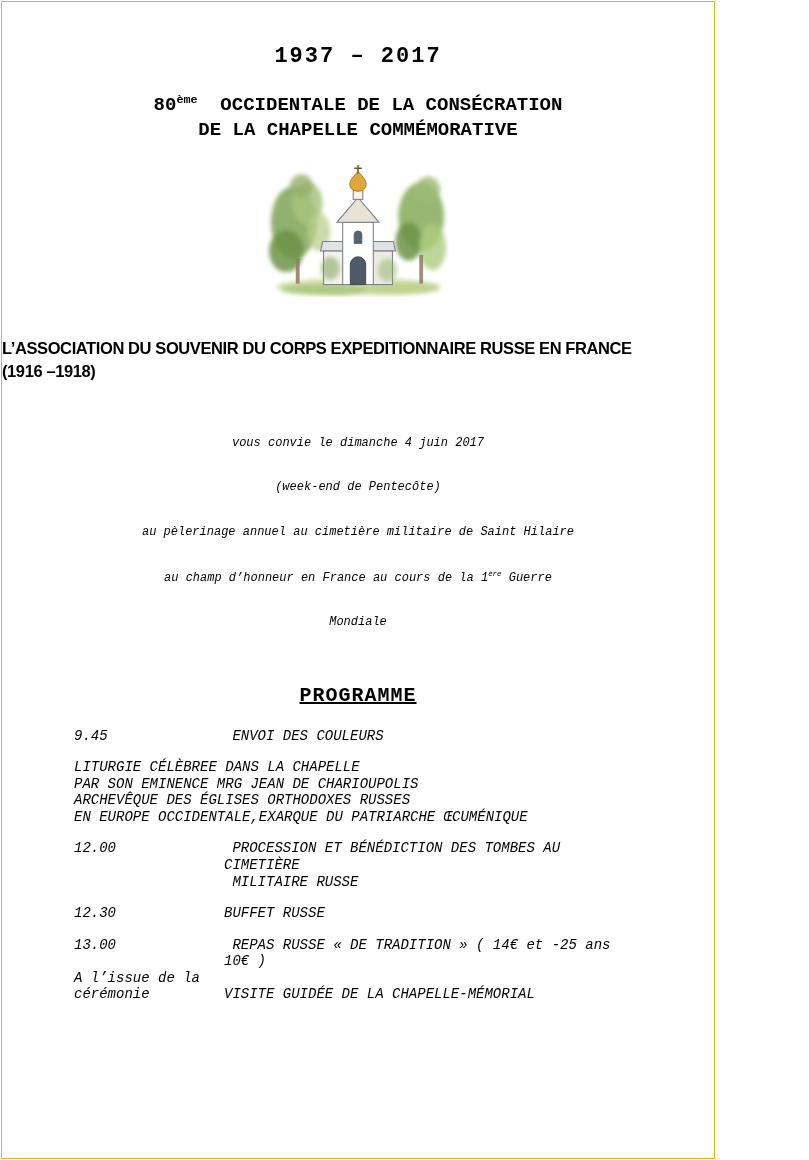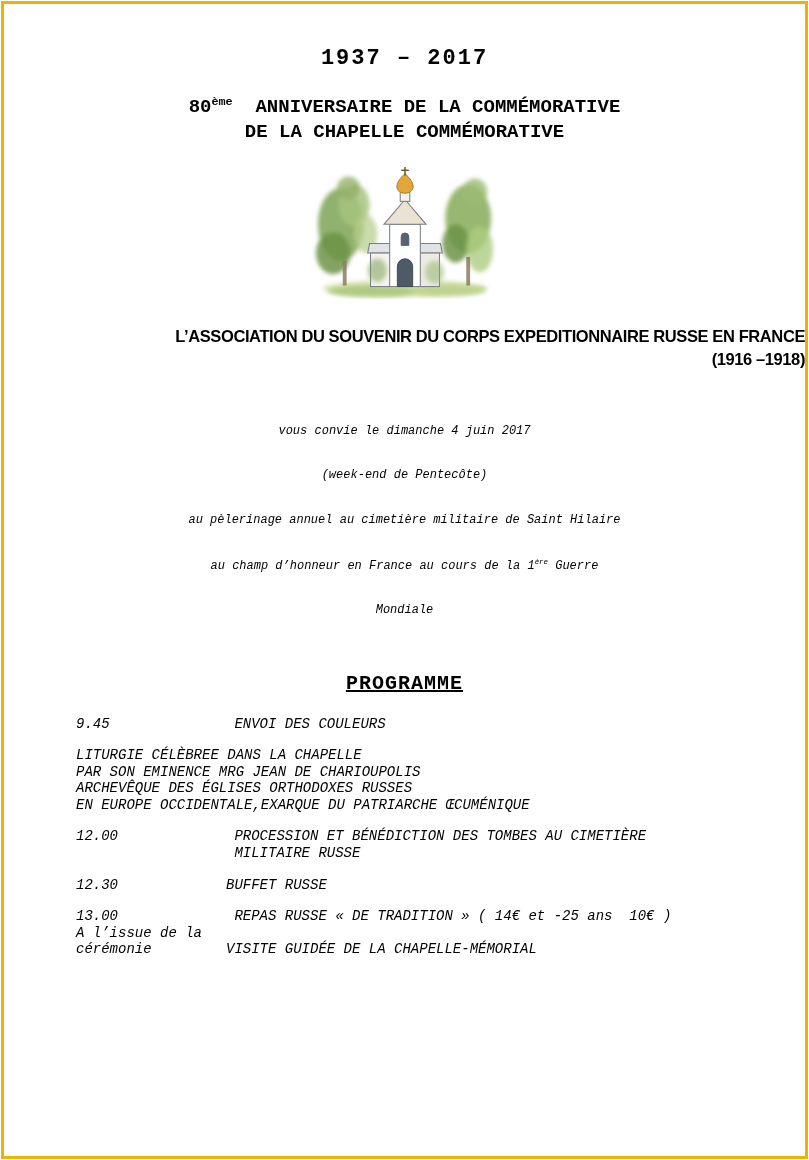--- a/index.html
+++ b/index.html
@@ -1,21 +1,21 @@
 <!DOCTYPE html>
 <html><head>
 <meta charset="utf-8">
 <style>
   html,body{margin:0;padding:0;background:#ffffff;}
   body{width:809px;height:1160px;overflow:hidden;}
   .page{
     box-sizing:border-box;
-    width:807px;height:1158px;
+    width:714px;height:1158px;
     margin:1px;
-    border:3px solid #eab308;
+    border:1px solid #eab308;
     background:#fff;
     color:#000;
     font-family:"Liberation Mono","DejaVu Sans Mono",monospace;
     position:relative;
   }
   .years-title{
     margin-top:42px;
     text-align:center;
     font-weight:bold;
     font-size:22px;
@@ -28,22 +28,22 @@
     font-size:19px;
     line-height:1.32;
   }
   .anniv .l1{white-space:pre-wrap;}
   .sup{font-size:0.62em;vertical-align:super;}
   .chapel-wrap{
     margin:20px auto 0 auto;
     width:186px;height:134px;
   }
   .assoc{
-    margin-top:26px;
-    text-align:right;
+    margin-top:40px;
+    text-align:left;
     font-family:"Liberation Sans","DejaVu Sans",sans-serif;
     font-weight:bold;
     font-size:16.5px;
     letter-spacing:-0.4px;
     line-height:1.35;
   }
   .invitation{
     margin-top:24px;
     text-align:center;
     font-style:italic;
@@ -73,21 +73,21 @@
   .jline{text-align:justify;text-align-last:justify;}
 </style>
 </head>
 <body>
 
 <div class="page">
 
   <div class="years-title">1937 – 2017</div>
 
   <div class="anniv">
-    <div class="l1"><span>80</span><span class="sup">ème</span><span>  ANNIVERSAIRE DE LA COMMÉMORATIVE</span></div>
+    <div class="l1"><span>80</span><span class="sup">ème</span><span>  OCCIDENTALE DE LA CONSÉCRATION</span></div>
     <div>DE LA CHAPELLE COMMÉMORATIVE</div>
   </div>
 
   <div class="chapel-wrap">
     <svg viewBox="0 0 190 140" width="186" height="134" aria-hidden="true">
       <defs>
         <filter id="soft" x="-30%" y="-30%" width="160%" height="160%">
           <feGaussianBlur stdDeviation="2"></feGaussianBlur>
         </filter>
       </defs>

